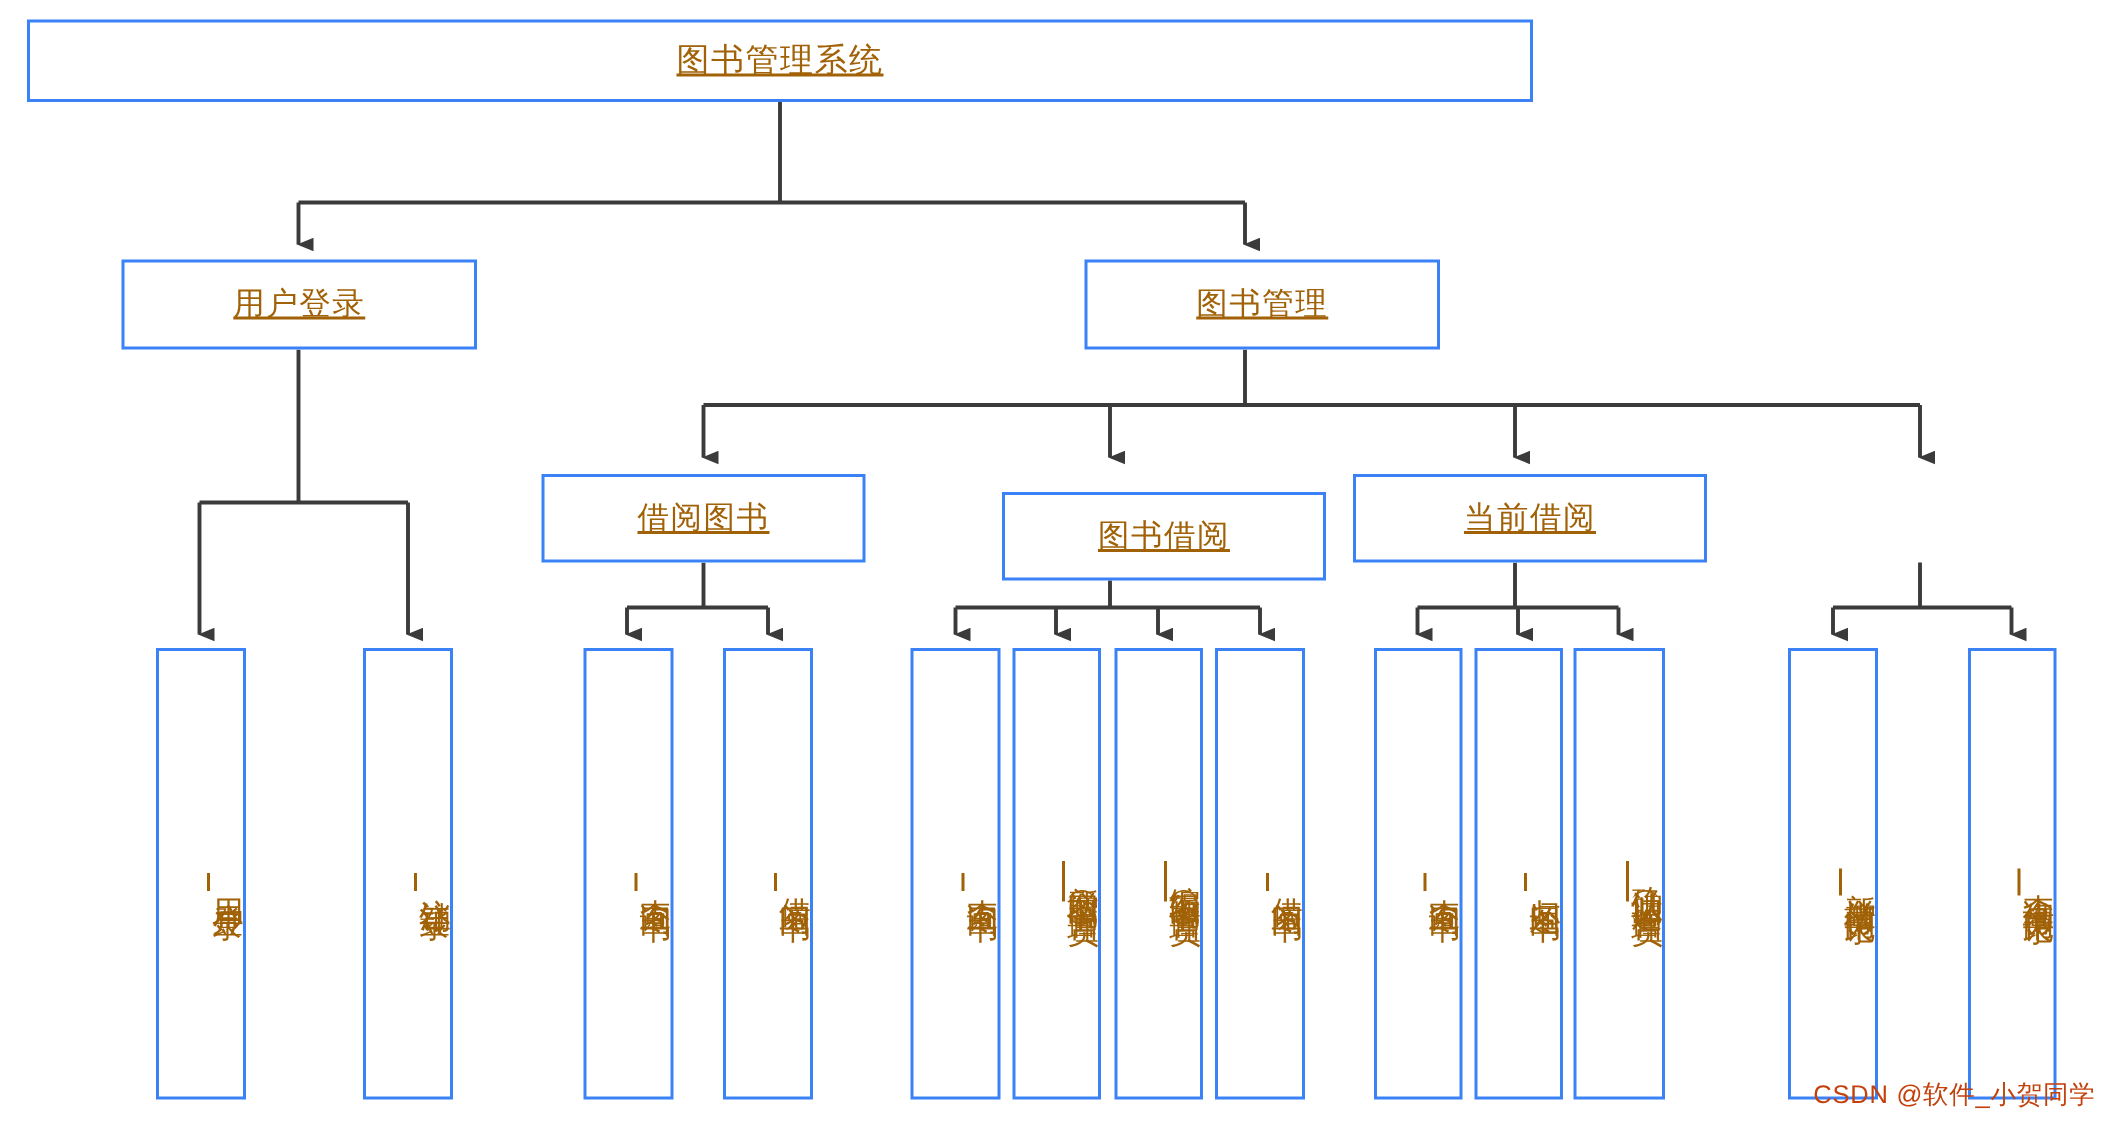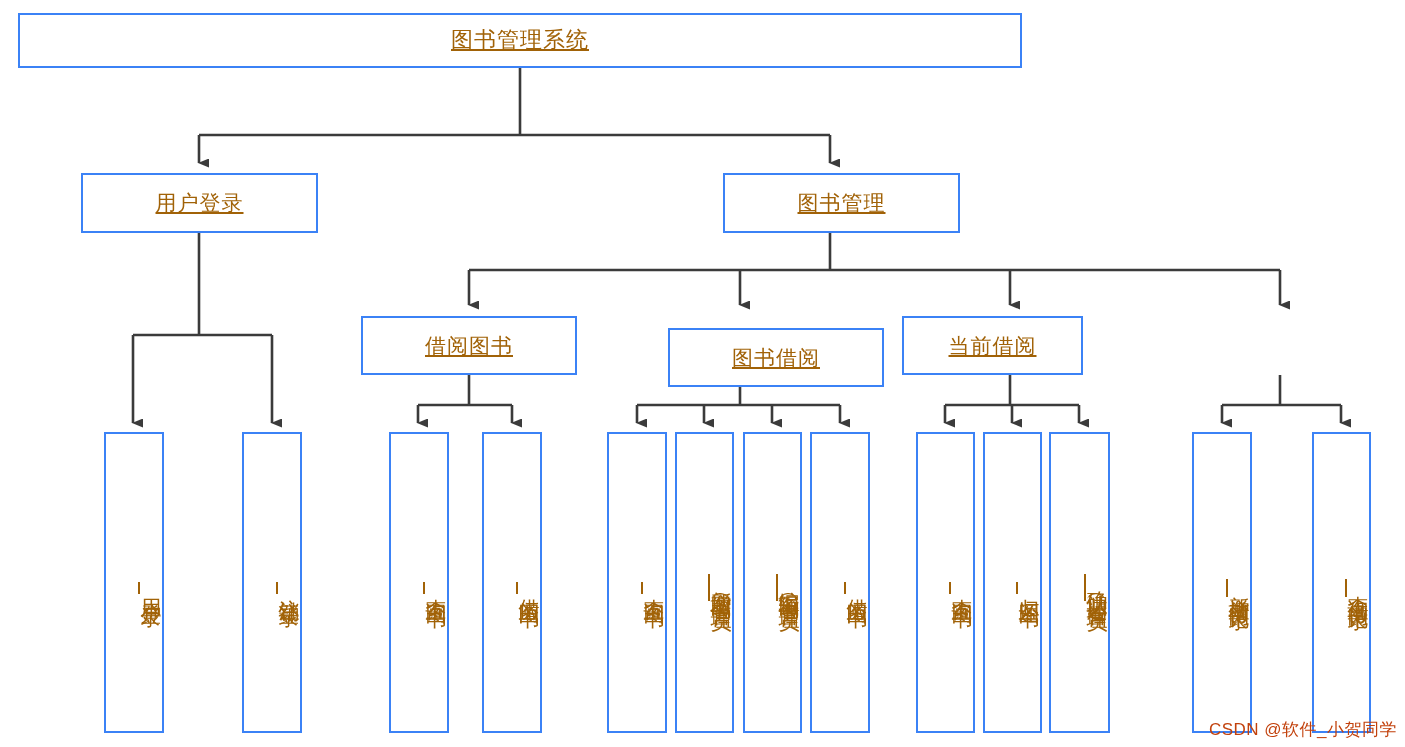--- a/index.html
+++ b/index.html
@@ -83,21 +83,21 @@
   <div class="node h" style="left:723px;top:173px;width:237px;height:60px;">
     <span class="lbl">图书管理</span>
   </div>
 
   <div class="node h" style="left:361px;top:316px;width:216px;height:59px;">
     <span class="lbl">借阅图书</span>
   </div>
   <div class="node h" style="left:632px;top:328px;width:216px;height:59px;margin-left:36px;">
     <span class="lbl">图书借阅</span>
   </div>
-  <div class="node h" style="left:902px;top:316px;width:181px;height:59px;">
+  <div class="node h" style="left:902px;top:316px;width:236px;height:59px;">
     <span class="lbl">当前借阅</span>
   </div>
 
   <div class="node v" style="left:104px;top:432px;width:60px;height:301px;">
     <span class="lbl">用户登录</span>
   </div>
   <div class="node v" style="left:242px;top:432px;width:60px;height:301px;">
     <span class="lbl">注销登录</span>
   </div>
 

